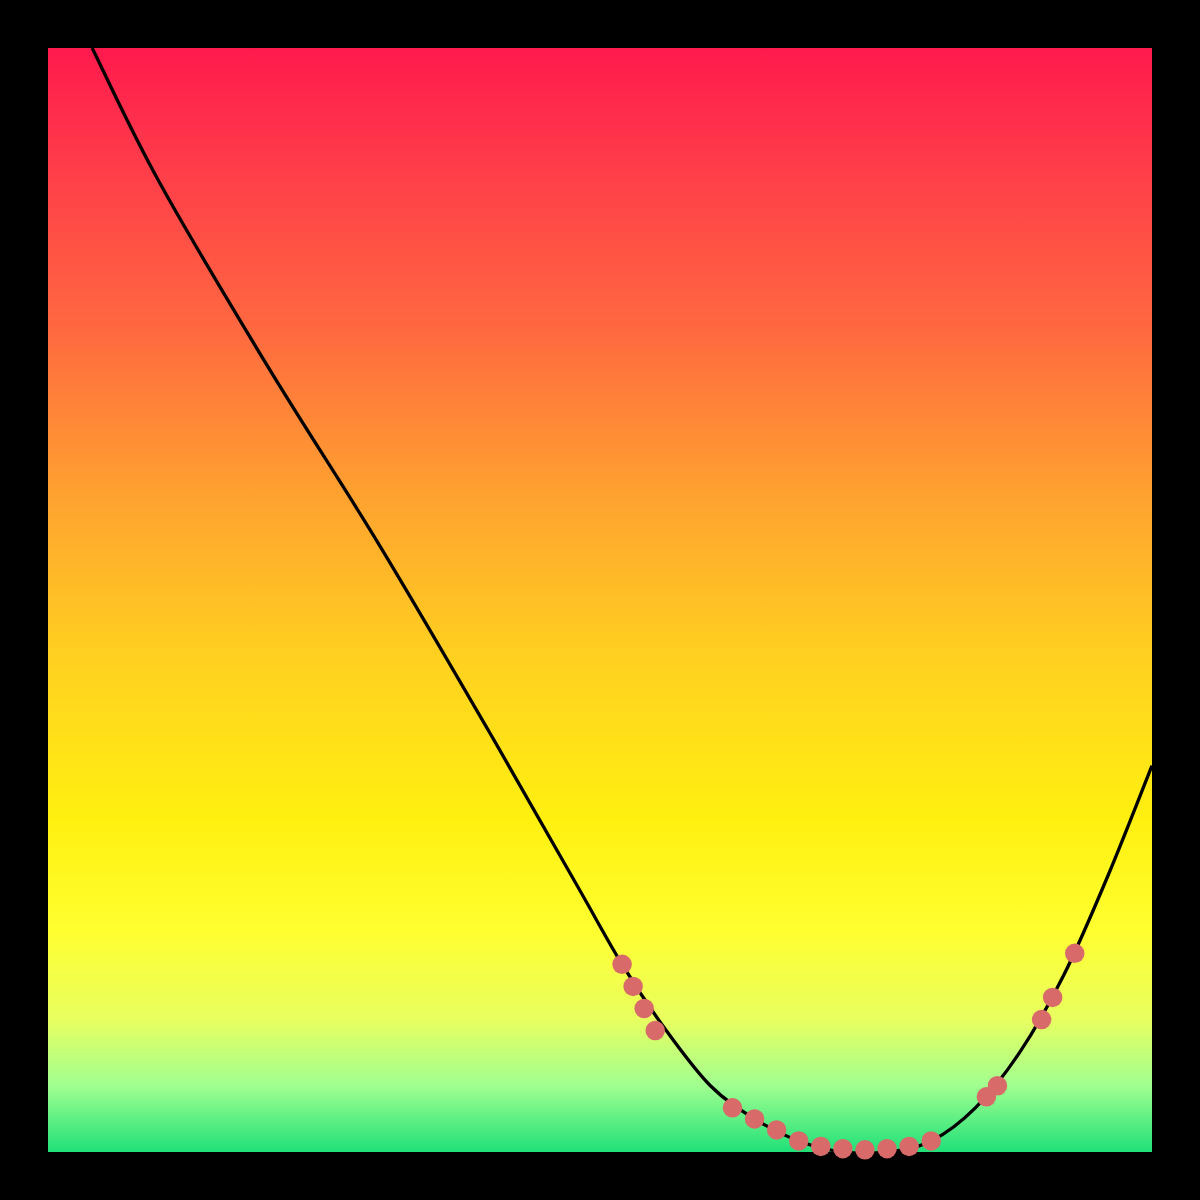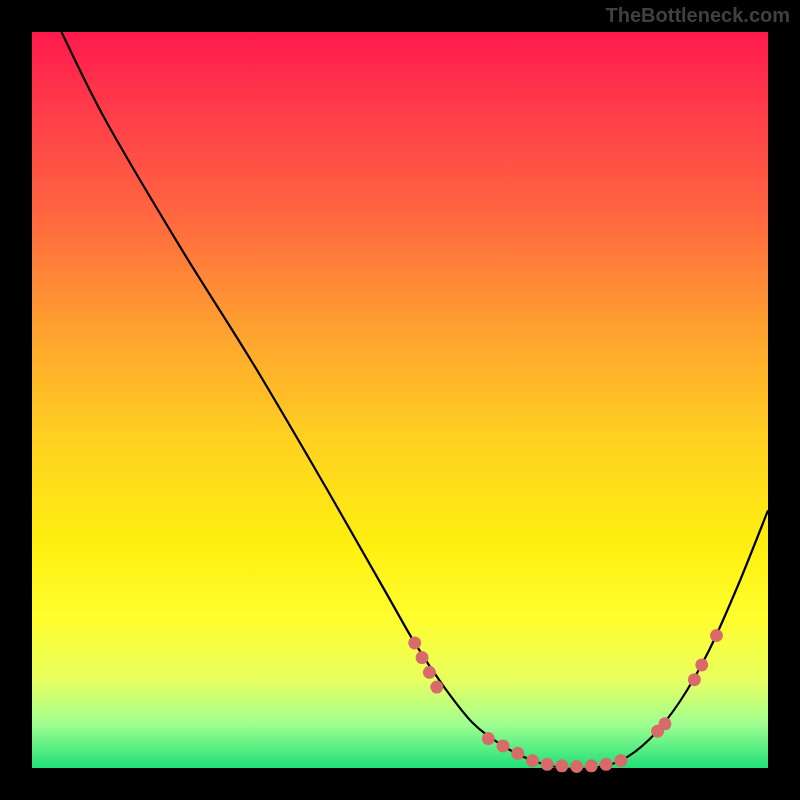--- a/index.html
+++ b/index.html
@@ -51,21 +51,20 @@
     top: 0;
     width: 736px;
     height: 736px;
     overflow: visible;
   }
 </style>
 </head>
 <body>
 
 <div class="container">
-  <div class="watermark">TheBottleneck.com</div>
   <div class="plot-area">
     <svg class="curve" viewBox="0 0 736 736" preserveAspectRatio="none">
       <g>
         <path id="curve-path" d="M 29.44 0 C 36.800000000000004 14.720000000000008 53.97333333333334 52.746666666666705 73.60000000000001 88.32000000000005 C 93.22666666666667 123.8933333333334 122.66666666666669 172.96000000000006 147.20000000000002 213.44000000000005 C 171.73333333333335 253.92000000000004 196.26666666666665 290.72 220.79999999999998 331.2 C 245.33333333333331 371.67999999999995 272.32000000000005 418.2933333333333 294.40000000000003 456.32 C 316.48 494.3466666666667 338.55999999999995 533.6 353.28 559.36 C 368 585.12 372.9066666666667 594.9333333333334 382.72 610.88 C 392.53333333333336 626.8266666666666 402.3466666666667 641.5466666666666 412.16 655.04 C 421.97333333333336 668.5333333333333 431.78666666666663 682.0266666666666 441.59999999999997 691.84 C 451.4133333333333 701.6533333333334 461.2266666666667 707.7866666666666 471.04 713.92 C 480.85333333333335 720.0533333333333 490.6666666666667 724.96 500.48 728.64 C 510.29333333333335 732.3199999999999 520.1066666666666 734.7733333333333 529.92 736 C 539.7333333333333 737.2266666666667 549.5466666666666 737.2266666666667 559.36 736 C 569.1733333333334 734.7733333333333 578.9866666666667 733.5466666666666 588.8000000000001 728.64 C 598.6133333333335 723.7333333333333 608.4266666666667 716.3733333333332 618.24 706.56 C 628.0533333333333 696.7466666666667 637.8666666666666 684.48 647.68 669.76 C 657.4933333333333 655.04 667.3066666666666 637.8666666666667 677.12 618.24 C 686.9333333333334 598.6133333333333 696.7466666666667 575.3066666666666 706.56 552 C 716.3733333333332 528.6933333333334 731.0933333333334 490.6666666666667 736 478.40000000000003" fill="none" stroke="#000000" stroke-width="2.2"></path>
       </g>
       <g id="dots-group">
           <circle cx="382.72" cy="610.88" r="6.5" fill="#d86a6a"></circle>
           <circle cx="390.08000000000004" cy="625.6" r="6.5" fill="#d86a6a"></circle>
           <circle cx="397.44000000000005" cy="640.3199999999999" r="6.5" fill="#d86a6a"></circle>
           <circle cx="404.8" cy="655.04" r="6.5" fill="#d86a6a"></circle>

